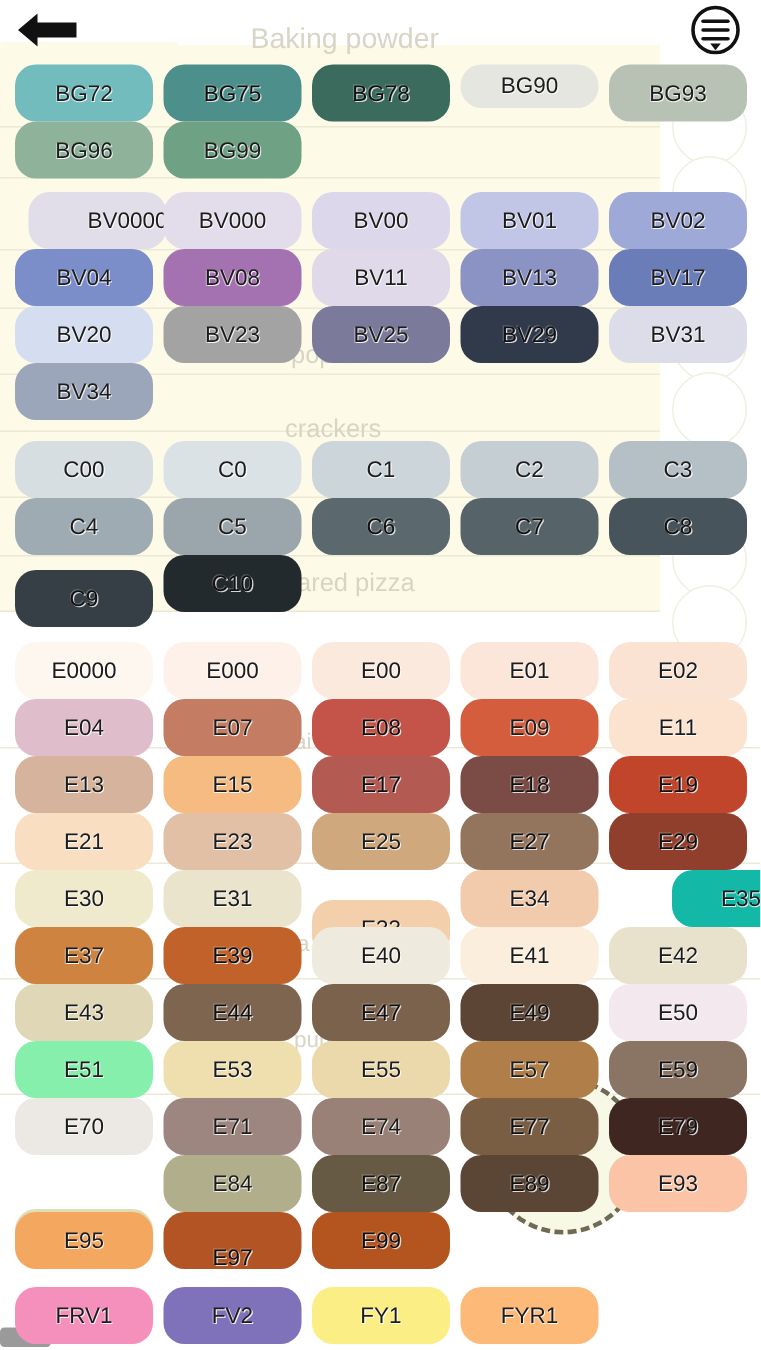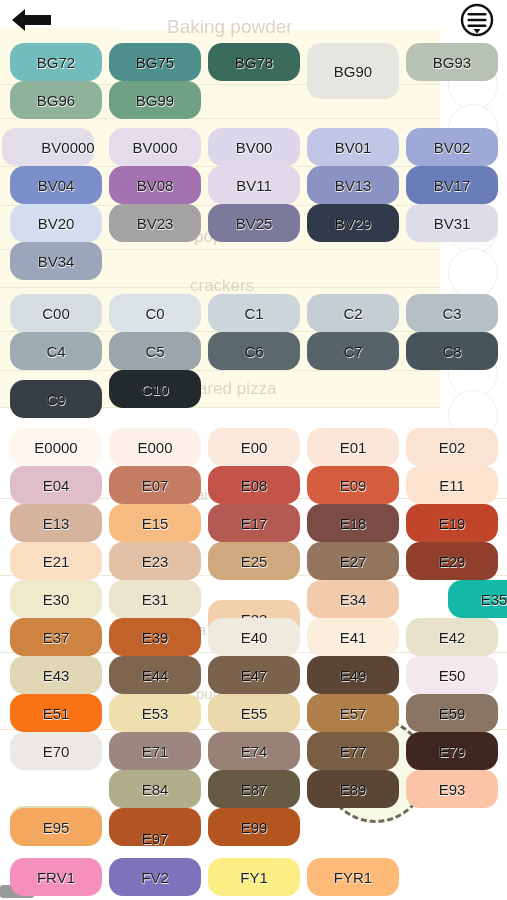--- a/index.html
+++ b/index.html
@@ -165,33 +165,33 @@
   <div id="grid">
       <div class="swatch" style="left: 10px; top: 43px; width: 92px; height: 38px; background: rgb(114, 188, 189);">
         <span class="lbl">BG72</span>
       </div>
       <div class="swatch dark" style="left: 109px; top: 43px; width: 92px; height: 38px; background: rgb(76, 143, 139);">
         <span class="lbl">BG75</span>
       </div>
       <div class="swatch dark" style="left: 208px; top: 43px; width: 92px; height: 38px; background: rgb(58, 107, 93);">
         <span class="lbl">BG78</span>
       </div>
-      <div class="swatch" style="left: 307px; top: 43px; width: 92px; height: 56px; background: rgb(228, 230, 223);">
+      <div class="swatch" style="left: 307px; top: 43px; width: 92px; height: 29px; background: rgb(228, 230, 223);">
         <span class="lbl">BG90</span>
       </div>
       <div class="swatch" style="left: 406px; top: 43px; width: 92px; height: 38px; background: rgb(183, 194, 180);">
         <span class="lbl">BG93</span>
       </div>
       <div class="swatch" style="left: 10px; top: 81px; width: 92px; height: 38px; background: rgb(143, 178, 155);">
         <span class="lbl">BG96</span>
       </div>
       <div class="swatch" style="left: 109px; top: 81px; width: 92px; height: 38px; background: rgb(111, 161, 132);">
         <span class="lbl">BG99</span>
       </div>
-      <div class="swatch" style="left: 2px; top: 128px; width: 92px; height: 38px; background: rgb(225, 221, 233); padding-left: 40px;">
+      <div class="swatch" style="left: 19px; top: 128px; width: 92px; height: 38px; background: rgb(225, 221, 233); padding-left: 40px;">
         <span class="lbl">BV0000</span>
       </div>
       <div class="swatch" style="left: 109px; top: 128px; width: 92px; height: 38px; background: rgb(227, 220, 234);">
         <span class="lbl">BV000</span>
       </div>
       <div class="swatch" style="left: 208px; top: 128px; width: 92px; height: 38px; background: rgb(220, 215, 234);">
         <span class="lbl">BV00</span>
       </div>
       <div class="swatch" style="left: 307px; top: 128px; width: 92px; height: 38px; background: rgb(194, 198, 230);">
         <span class="lbl">BV01</span>
@@ -366,21 +366,21 @@
       </div>
       <div class="swatch dark" style="left: 208px; top: 656px; width: 92px; height: 38px; background: rgb(123, 98, 77);">
         <span class="lbl">E47</span>
       </div>
       <div class="swatch dark" style="left: 307px; top: 656px; width: 92px; height: 38px; background: rgb(92, 69, 52);">
         <span class="lbl">E49</span>
       </div>
       <div class="swatch" style="left: 406px; top: 656px; width: 92px; height: 38px; background: rgb(243, 232, 238);">
         <span class="lbl">E50</span>
       </div>
-      <div class="swatch" style="left: 10px; top: 694px; width: 92px; height: 38px; background: #f97316; text-align: center;">
+      <div class="swatch" style="left: 10px; top: 694px; width: 92px; height: 38px; background: #86efac; text-align: center;">
         <span class="lbl">E51</span>
       </div>
       <div class="swatch" style="left: 109px; top: 694px; width: 92px; height: 38px; background: rgb(239, 223, 174);">
         <span class="lbl">E53</span>
       </div>
       <div class="swatch" style="left: 208px; top: 694px; width: 92px; height: 38px; background: rgb(235, 217, 171);">
         <span class="lbl">E55</span>
       </div>
       <div class="swatch" style="left: 307px; top: 694px; width: 92px; height: 38px; background: rgb(176, 126, 73);">
         <span class="lbl">E57</span>

